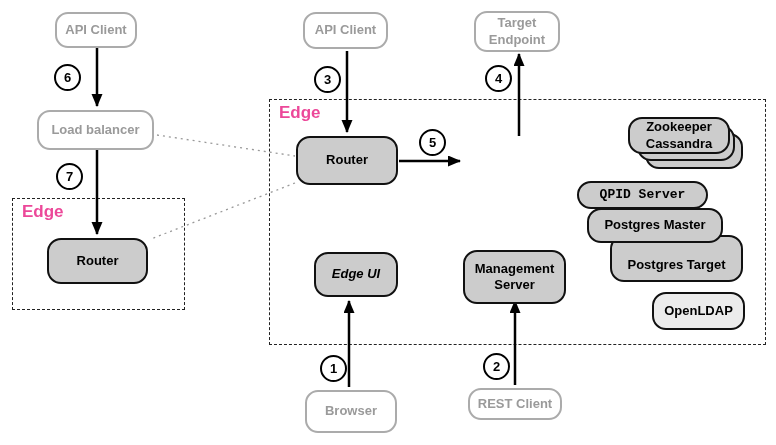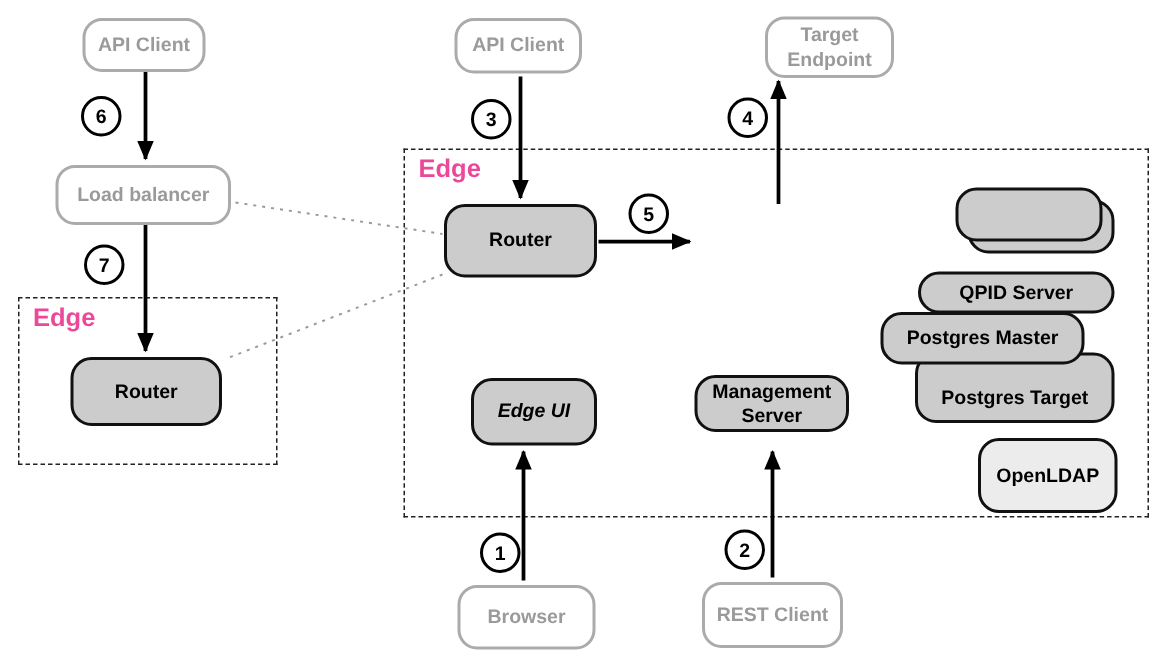--- a/index.html
+++ b/index.html
@@ -57,38 +57,42 @@
     </g>
     <g stroke="#999" stroke-width="1.3" stroke-dasharray="2,4" fill="none">
       <line x1="157" y1="135" x2="295" y2="156"></line>
       <line x1="295" y1="183" x2="151" y2="239"></line>
     </g>
   </svg>
 
   <div class="node ext" style="left:55px;top:12px;width:82px;height:36px;">API Client</div>
   <div class="node ext" style="left:37px;top:110px;width:117px;height:40px;text-align:center;">Load balancer</div>
   <div class="node ext" style="left:303px;top:12px;width:85px;height:37px;">API Client</div>
-  <div class="node ext" style="left:474px;top:11px;width:86px;height:41px;padding:15px 12px;margin-left:36px;">Target Endpoint</div>
+  <div class="node ext" style="left:474px;top:11px;width:86px;height:41px;padding:15px 12px;">Target Endpoint</div>
   <div class="node ext" style="left:305px;top:390px;width:92px;height:43px;">Browser</div>
-  <div class="node ext" style="left:468px;top:388px;width:94px;height:44px;">REST Client</div>
+  <div class="node ext" style="left:468px;top:388px;width:94px;height:32px;">REST Client</div>
 
   <div class="node comp" style="left:47px;top:238px;width:101px;height:46px;">Router</div>
   <div class="node comp" style="left:296px;top:136px;width:102px;height:49px;">Router</div>
   <div class="node comp" style="left:314px;top:252px;width:84px;height:45px;font-style:italic;">Edge UI</div>
-  <div class="node comp" style="left:463px;top:250px;width:103px;height:38px;padding:0 6px;">Management Server</div>
+  <div class="node comp" style="left:463px;top:250px;width:103px;height:54px;padding:0 6px;">Management Server</div>
 
   <div class="stack-layer" style="left:645px;top:133px;width:98px;height:36px;"></div>
   <div class="stack-layer" style="left:637px;top:125px;width:98px;height:36px;"></div>
+  <div class="node comp zk" style="left:628px;top:117px;width:102px;height:37px;">
+    <span>Zookeeper</span>
+    <span>Cassandra</span>
+  </div>
 
-  <div class="node comp" style="left:612px;top:181px;width:131px;height:28px;">QPID Server</div>
+  <div class="node comp" style="left:577px;top:181px;width:131px;height:28px;font-family:Liberation Mono, monospace;">QPID Server</div>
 
   <div class="node comp pg-slave" style="left:610px;top:235px;width:133px;height:47px;">Postgres Target</div>
   <div class="node comp" style="left:587px;top:208px;width:136px;height:35px;">Postgres Master</div>
 
-  <div class="node comp light" style="left:652px;top:292px;width:93px;height:50px;">OpenLDAP</div>
+  <div class="node comp light" style="left:652px;top:292px;width:93px;height:38px;">OpenLDAP</div>
 
   <div class="step" style="left:320px;top:355px;">1</div>
   <div class="step" style="left:483px;top:353px;">2</div>
   <div class="step" style="left:314px;top:66px;">3</div>
   <div class="step" style="left:485px;top:65px;">4</div>
   <div class="step" style="left:419px;top:129px;">5</div>
   <div class="step" style="left:54px;top:64px;">6</div>
   <div class="step" style="left:56px;top:163px;">7</div>
 
 </div>

